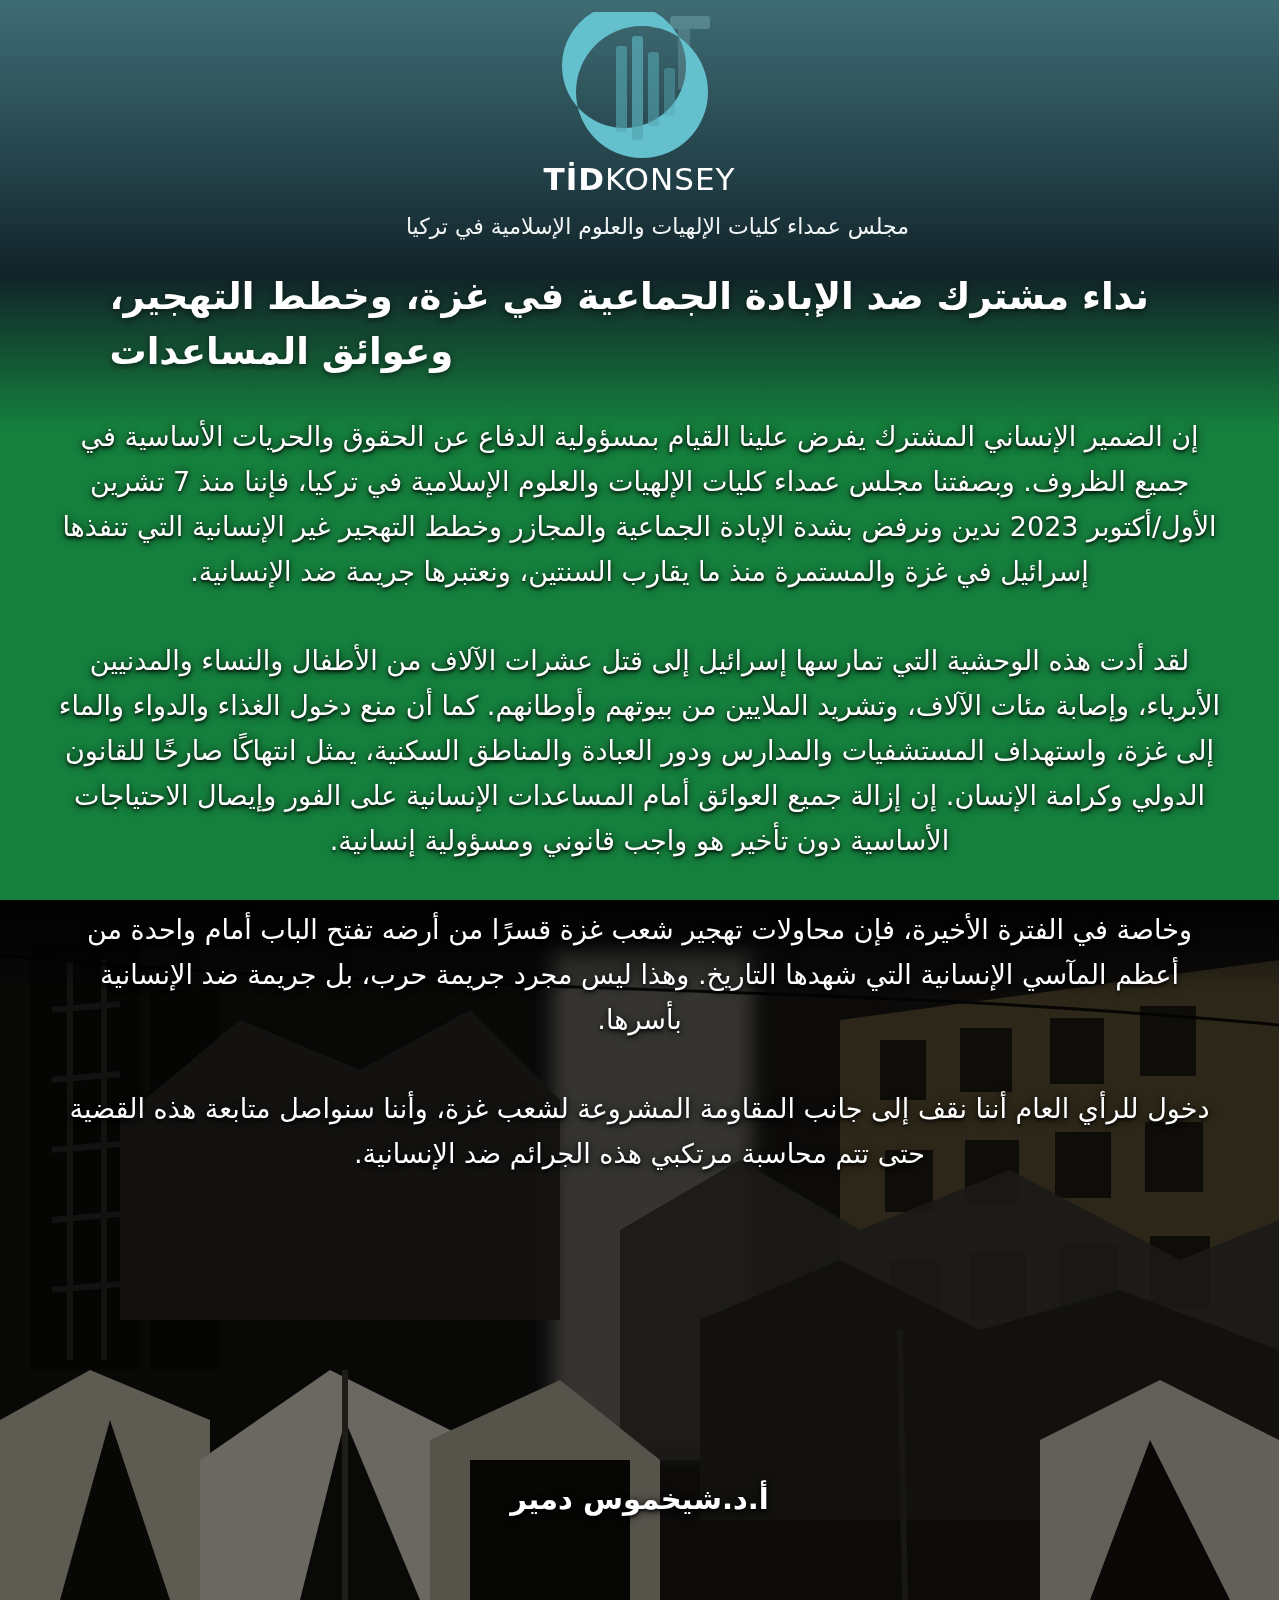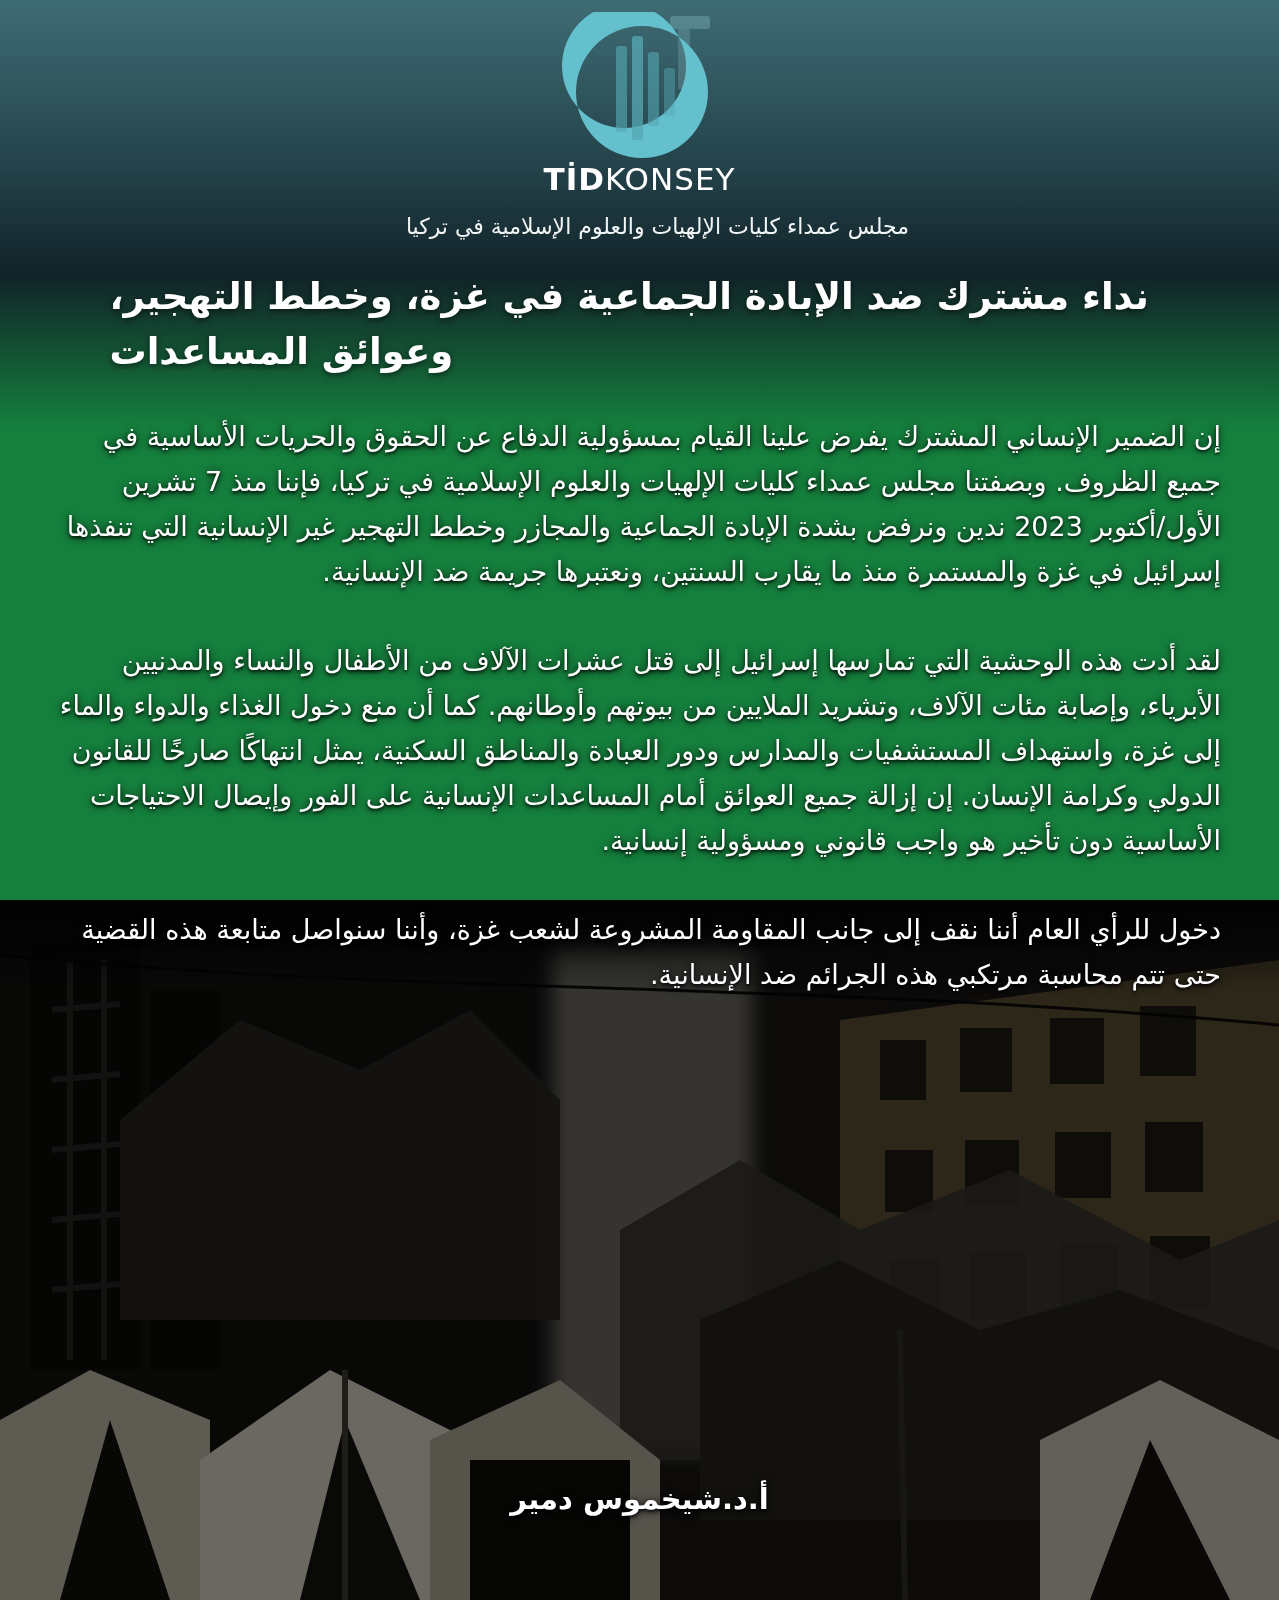--- a/index.html
+++ b/index.html
@@ -35,21 +35,21 @@
     font-size:22px;line-height:1.4;color:#f2f5f5;margin-left:36px;
   }
   .title{
     margin:26px auto 0 auto;max-width:1060px;
     text-align:left;font-size:37px;font-weight:bold;line-height:1.5;
     text-shadow:0 2px 6px rgba(0,0,0,.6);
   }
   .paragraphs{
     margin:34px auto 0 auto;
     padding:0 58px;
-    text-align:right;
+    text-align:center;
     font-size:27px;line-height:45px;
     text-shadow:0 1px 8px rgba(0,0,0,.9),0 2px 3px rgba(0,0,0,.7);
   }
   .paragraphs p{margin:0 0 44px 0;}
   .signature{
     position:absolute;left:0;right:0;top:1476px;
     text-align:center;font-weight:bold;
     font-size:29px;line-height:46px;
     text-shadow:0 1px 8px rgba(0,0,0,.9),0 2px 3px rgba(0,0,0,.7);
   }
@@ -153,20 +153,21 @@
       <div class="wordmark"><span class="wm-bold">TİD</span><span class="wm-light">KONSEY</span></div>
     </div>
 
     <div class="org" dir="rtl" lang="ar">مجلس عمداء كليات الإلهيات والعلوم الإسلامية في تركيا</div>
 
     <h1 class="title" dir="rtl" lang="ar">نداء مشترك ضد الإبادة الجماعية في غزة، وخطط التهجير، وعوائق المساعدات</h1>
 
     <div class="paragraphs" dir="rtl" lang="ar">
       <p>إن الضمير الإنساني المشترك يفرض علينا القيام بمسؤولية الدفاع عن الحقوق والحريات الأساسية في جميع الظروف. وبصفتنا مجلس عمداء كليات الإلهيات والعلوم الإسلامية في تركيا، فإننا منذ 7 تشرين الأول/أكتوبر 2023 ندين ونرفض بشدة الإبادة الجماعية والمجازر وخطط التهجير غير الإنسانية التي تنفذها إسرائيل في غزة والمستمرة منذ ما يقارب السنتين، ونعتبرها جريمة ضد الإنسانية.</p>
       <p>لقد أدت هذه الوحشية التي تمارسها إسرائيل إلى قتل عشرات الآلاف من الأطفال والنساء والمدنيين الأبرياء، وإصابة مئات الآلاف، وتشريد الملايين من بيوتهم وأوطانهم. كما أن منع دخول الغذاء والدواء والماء إلى غزة، واستهداف المستشفيات والمدارس ودور العبادة والمناطق السكنية، يمثل انتهاكًا صارخًا للقانون الدولي وكرامة الإنسان. إن إزالة جميع العوائق أمام المساعدات الإنسانية على الفور وإيصال الاحتياجات الأساسية دون تأخير هو واجب قانوني ومسؤولية إنسانية.</p>
+      <p>وخاصة في الفترة الأخيرة، فإن محاولات تهجير شعب غزة قسرًا من أرضه تفتح الباب أمام واحدة من أعظم المآسي الإنسانية التي شهدها التاريخ. وهذا ليس مجرد جريمة حرب، بل جريمة ضد الإنسانية بأسرها.</p>
       <p>دخول للرأي العام أننا نقف إلى جانب المقاومة المشروعة لشعب غزة، وأننا سنواصل متابعة هذه القضية حتى تتم محاسبة مرتكبي هذه الجرائم ضد الإنسانية.</p>
     </div>
 
     <div class="signature" dir="rtl" lang="ar">
       <div class="sig-name">أ.د.شيخموس دمير</div>
     </div>
 
   </div>
 </div>
 

